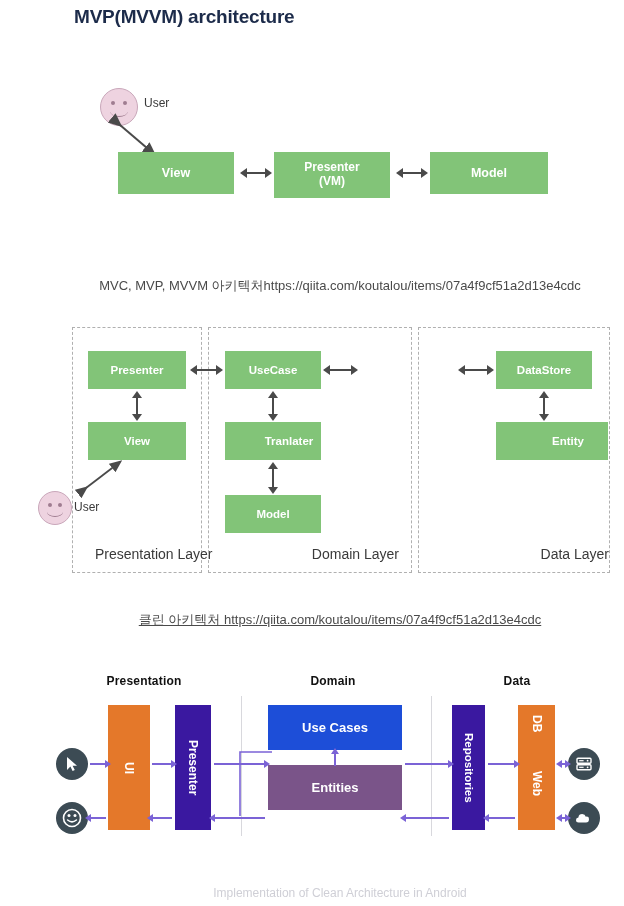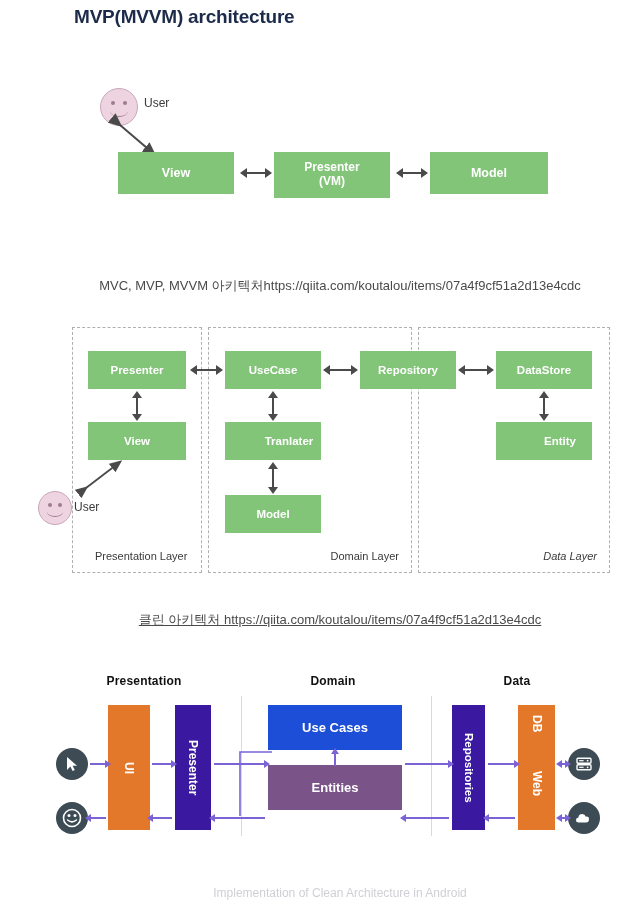--- a/index.html
+++ b/index.html
@@ -140,46 +140,46 @@
     top: 2px;
     height: 246px;
   }
   #layer-presentation { left: 44px;  width: 130px; }
   #layer-domain       { left: 180px; width: 204px; }
   #layer-data         { left: 390px; width: 192px; }
 
   .layer-label {
     position: absolute;
     bottom: 10px;
-    font-size: 11px;
+    font-size: 14px;
     color: #3a3a3a;
     white-space: nowrap;
   }
   #label-presentation { left: 22px; }
   #label-domain       { right: 12px; }
-  #label-data         { right: 12px; font-style: italic; }
+  #label-data         { right: 0; }
 
   .cbox {
     position: absolute;
     box-sizing: border-box;
     display: flex; align-items: center; justify-content: center;
     background: #82c478;
     color: #ffffff;
     font-size: 11.5px;
     font-weight: bold;
     height: 38px;
   }
   #cb-presenter { left: 60px;  top: 26px;  width: 98px; }
   #cb-view      { left: 60px;  top: 97px;  width: 98px; }
   #cb-usecase   { left: 197px; top: 26px;  width: 96px; }
   #cb-tranlater { left: 197px; top: 97px;  width: 96px; padding-left: 32px; }
   #cb-model     { left: 197px; top: 170px; width: 96px; }
   #cb-repository{ left: 332px; top: 26px;  width: 96px; }
   #cb-datastore { left: 468px; top: 26px;  width: 96px; }
-  #cb-entity    { left: 468px; top: 97px;  width: 96px; padding-left: 32px; }
+  #cb-entity    { left: 468px; top: 97px;  width: 112px; padding-left: 32px; }
 
   #ca-pres-uc   { left: 168px; top: 44px; width: 21px; }
   #ca-uc-repo   { left: 301px; top: 44px; width: 23px; }
   #ca-repo-ds   { left: 436px; top: 44px; width: 24px; }
   #ca-pres-view { left: 108px; top: 72px; height: 18px; }
   #ca-uc-tran   { left: 244px; top: 72px; height: 18px; }
   #ca-tran-model{ left: 244px; top: 143px; height: 20px; }
   #ca-ds-ent    { left: 515px; top: 72px; height: 18px; }
 
   #clean-user-face { left: 10px; top: 166px; width: 34px; height: 34px; }
@@ -341,21 +341,20 @@
     </div>
     <div class="layer" id="layer-data">
       <span class="layer-label" id="label-data">Data Layer</span>
     </div>
 
     <div class="cbox" id="cb-presenter">Presenter</div>
     <div class="cbox" id="cb-view">View</div>
     <div class="cbox" id="cb-usecase">UseCase</div>
     <div class="cbox" id="cb-tranlater">Tranlater</div>
     <div class="cbox" id="cb-model">Model</div>
-    <div class="cbox" id="cb-repository">Repository</div>
     <div class="cbox" id="cb-datastore">DataStore</div>
     <div class="cbox" id="cb-entity">Entity</div>
 
     <div class="arrow-h" id="ca-pres-uc"></div>
     <div class="arrow-h" id="ca-uc-repo"></div>
     <div class="arrow-h" id="ca-repo-ds"></div>
     <div class="arrow-v" id="ca-pres-view"></div>
     <div class="arrow-v" id="ca-uc-tran"></div>
     <div class="arrow-v" id="ca-tran-model"></div>
     <div class="arrow-v" id="ca-ds-ent"></div>

